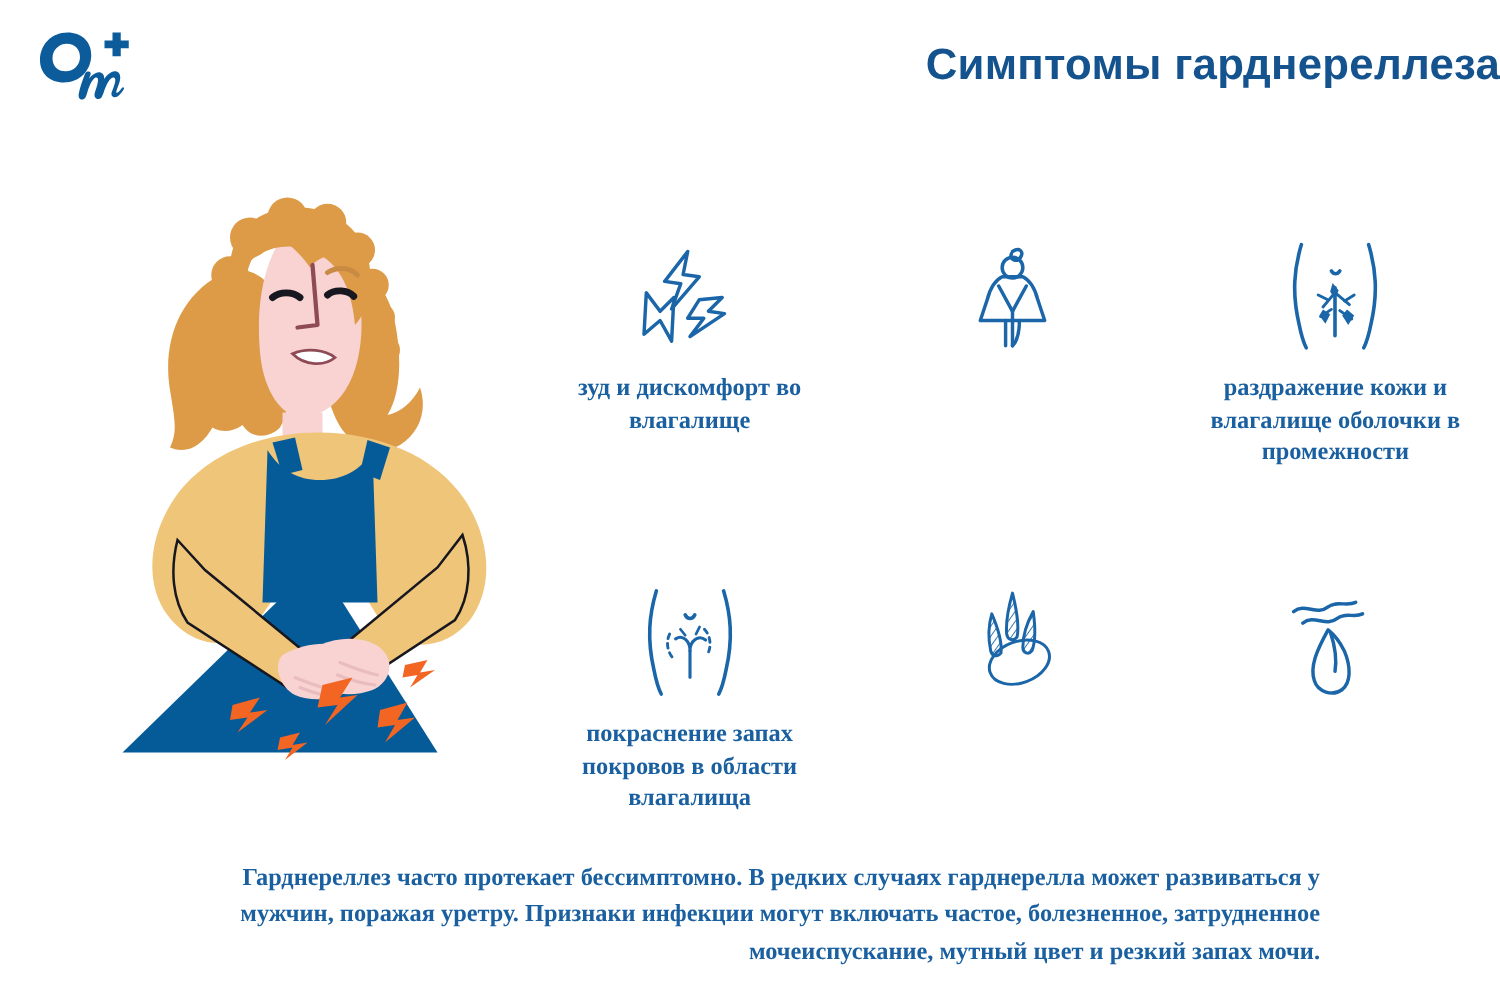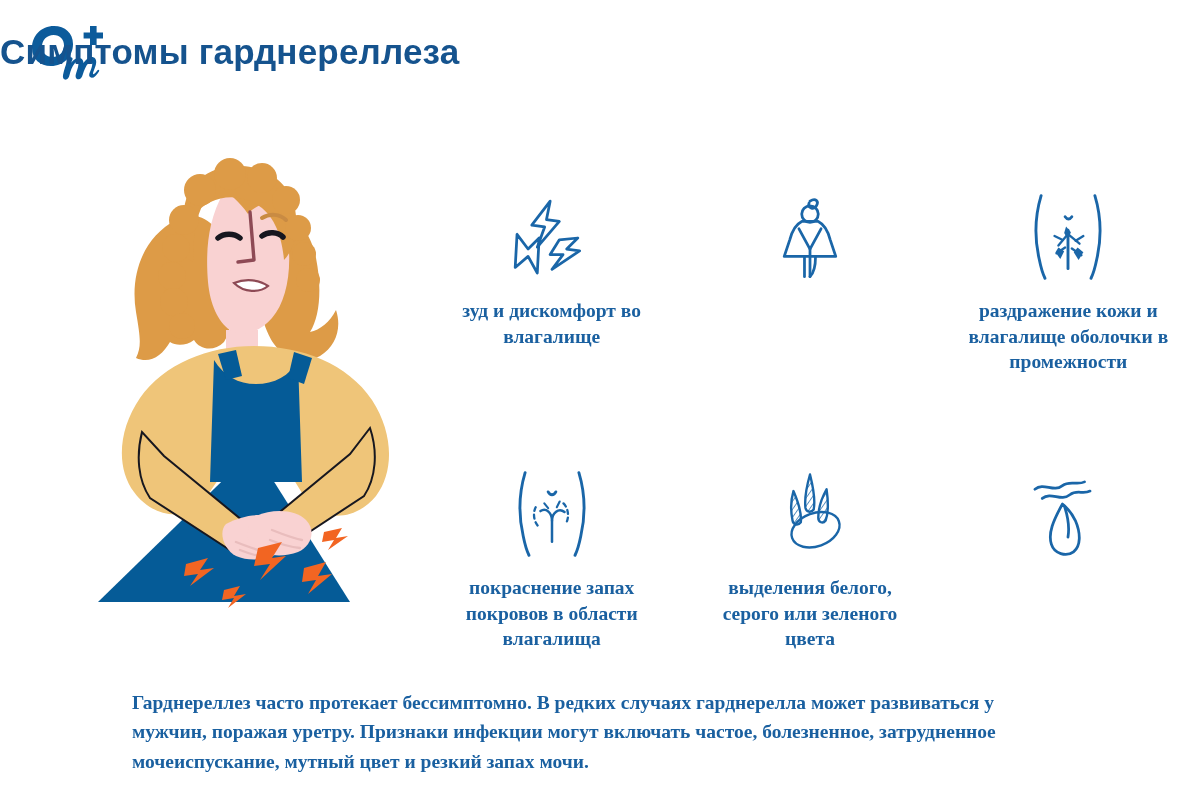--- a/index.html
+++ b/index.html
@@ -31,21 +31,21 @@
     width: 96px;
     height: 64px;
   }
 
   
   .title {
     position: absolute;
     left: 0;
     top: 32px;
     width: 1200px;
-    text-align: left;
+    text-align: right;
     font-family: "Liberation Sans", "DejaVu Sans", sans-serif;
     font-size: 35px;
     font-weight: bold;
     color: #15538E;
     letter-spacing: 0.2px;
   }
 
   
   .illustration {
     position: absolute;
@@ -90,24 +90,24 @@
     max-width: 210px;
   }
   .cell-2 .cell-label { max-width: 175px; }
   .cell-3 .cell-label { max-width: 200px; }
   .cell-5 .cell-label { max-width: 175px; }
   .cell-6 .cell-label { max-width: 200px; }
 
   
   .footer-note {
     position: absolute;
-    left: 132px;
+    left: 156px;
     top: 688px;
     width: 900px;
-    text-align: left;
+    text-align: right;
     font-family: "Liberation Serif", "DejaVu Serif", serif;
     font-size: 19.5px;
     font-weight: bold;
     line-height: 1.5;
     color: #1A60A0;
   }
 </style>
 </head>
 <body>
 
@@ -295,21 +295,20 @@
             </pattern>
           </defs>
           <g stroke="#1A66A8" stroke-width="2.6" stroke-linejoin="round" stroke-linecap="round">
             <path d="M50 6 C54 22 56 34 54 44 C51 48 46 47 45 42 C44 32 46 20 50 6 Z" fill="url(#hatch)"></path>
             <path d="M32 24 C38 38 41 50 40 58 C37 62 32 61 31 56 C29 46 29 34 32 24 Z" fill="url(#hatch)"></path>
             <path d="M68 22 C70 36 70 48 67 56 C64 60 59 58 59 53 C59 43 63 31 68 22 Z" fill="url(#hatch)"></path>
             <ellipse cx="56" cy="66" rx="27" ry="18" fill="none" transform="rotate(-20 56 66)"></ellipse>
           </g>
         </svg>
       </div>
-      <div class="cell-label">выделения белого, серого или зеленого цвета</div>
     </div>
 
     <div class="cell cell-6">
       <div class="cell-icon">
         <svg viewBox="0 0 100 100" width="92" height="92" aria-hidden="true">
           <g fill="none" stroke="#1A66A8" stroke-width="3" stroke-linejoin="round" stroke-linecap="round">
             <path d="M14 22 C24 14 34 26 44 18 C52 12 60 18 68 14"></path>
             <path d="M22 32 C32 24 42 36 52 28 C60 22 66 28 74 24"></path>
             <path d="M44 38 C34 56 28 70 32 82 C35 92 48 96 56 90 C64 84 64 70 58 56 C54 48 49 42 44 38 Z"></path>
             <path d="M46 40 C50 52 52 62 50 74"></path>

